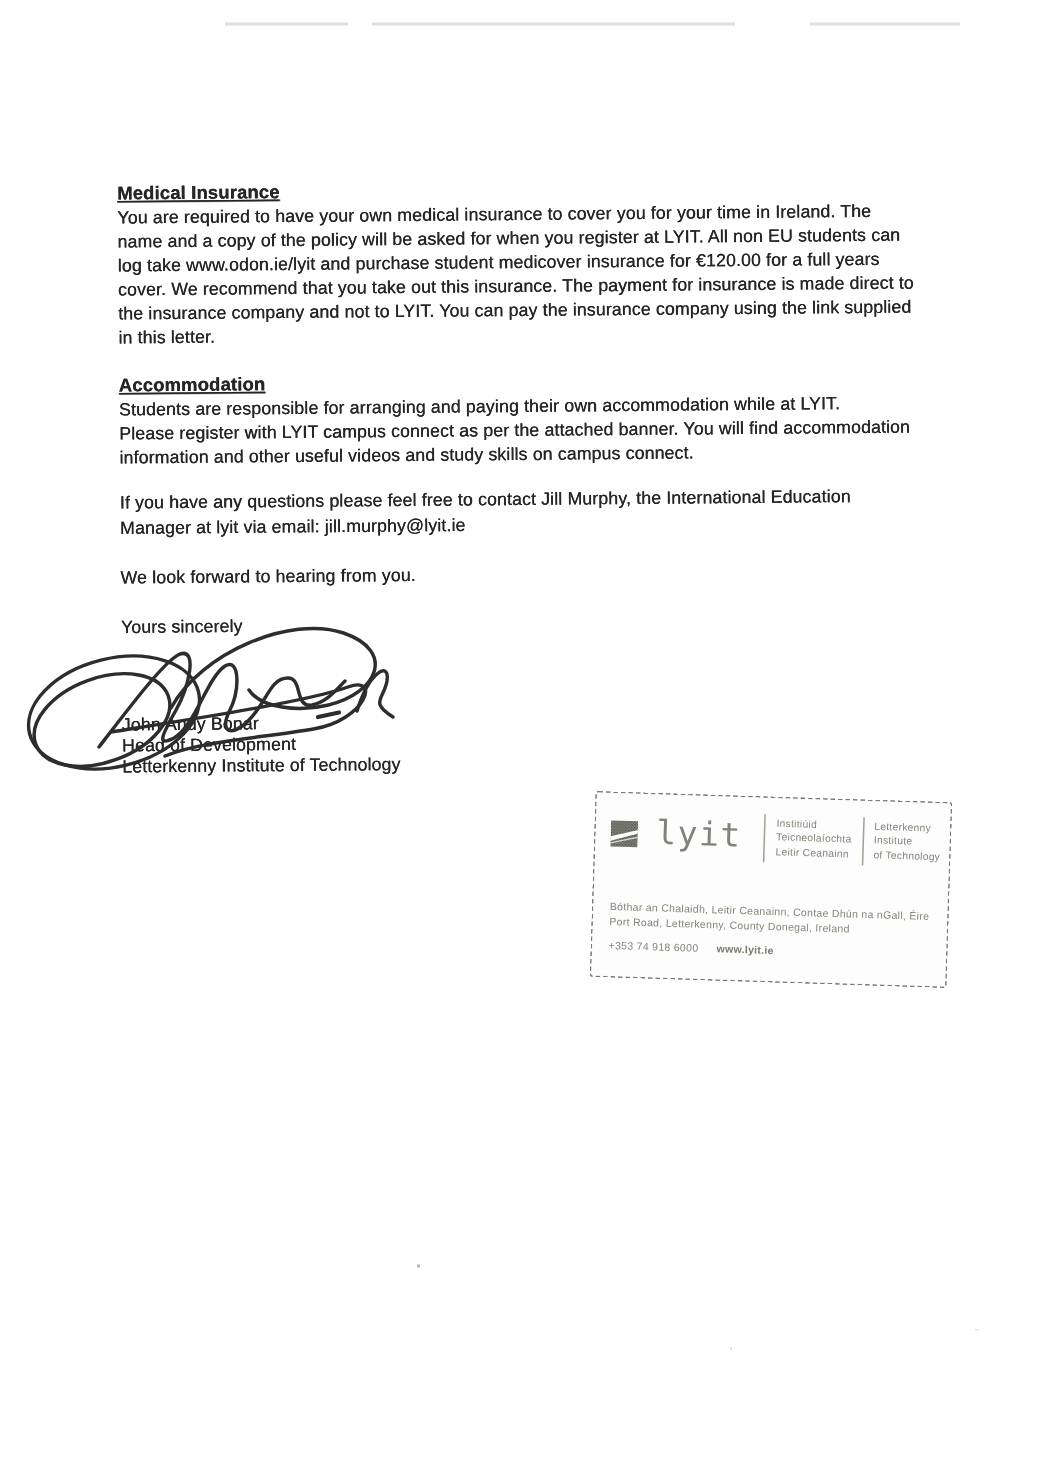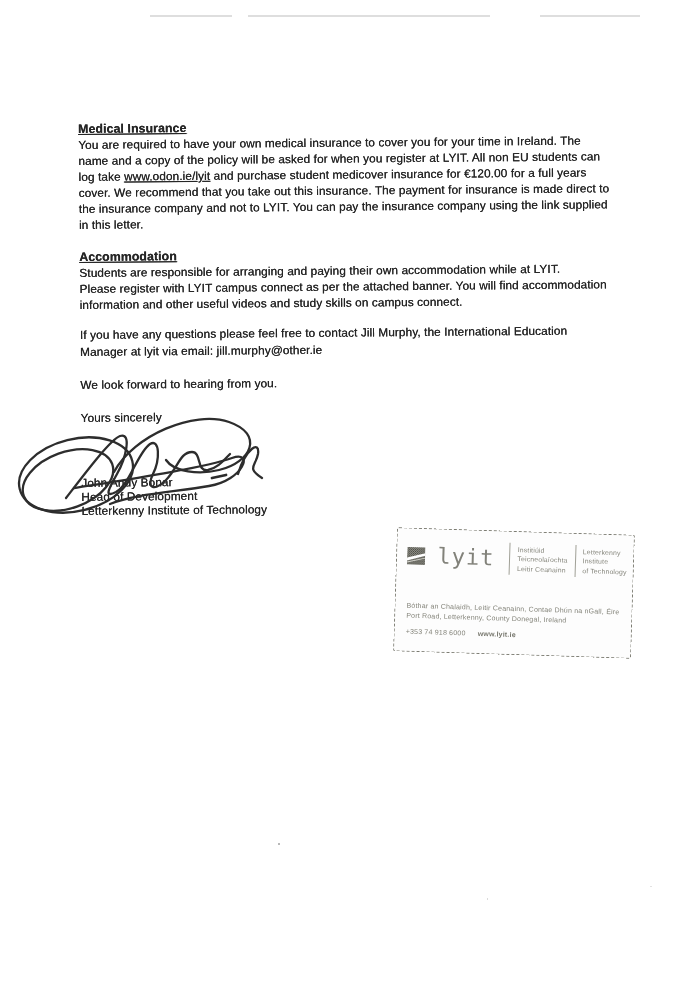--- a/index.html
+++ b/index.html
@@ -27,21 +27,21 @@
   .heading{
     font-weight:bold;text-decoration:underline;
     font-size:12.3px;line-height:15px;
   }
   .line{line-height:16px;white-space:nowrap;}
   .contact .line{line-height:17px;}
   .mt-h2{margin-top:17px;}
   .mt-contact{margin-top:14px;}
   .mt-forward{margin-top:16px;}
   .mt-vale{margin-top:17px;}
-  .u{text-decoration:underline;}
+  .u{}
   .signer{margin-top:50px;}
   .signer .line{line-height:14px;}
 
   
   .signature{position:absolute;left:14px;top:398px;width:256px;height:110px;}
 
   
   .stamp{
     position:absolute;left:395px;top:519px;width:238px;height:124px;
     border:1px dashed #7b7b71;border-radius:2px;
@@ -95,21 +95,21 @@
 
     <section>
       <div class="heading mt-h2">Accommodation</div>
       <div class="line">Students are responsible for arranging and paying their own accommodation while at LYIT.</div>
       <div class="line">Please register with LYIT campus connect as per the attached banner. You will find accommodation</div>
       <div class="line">information and other useful videos and study skills on campus connect.</div>
     </section>
 
     <section class="contact mt-contact">
       <div class="line">If you have any questions please feel free to contact Jill Murphy, the International Education</div>
-      <div class="line"><span>Manager at lyit via email: </span><span>jill.murphy@other.ie</span></div>
+      <div class="line"><span>Manager at lyit via email: </span><span>jill.murphy@lyit.ie</span></div>
     </section>
 
     <div class="line mt-forward">We look forward to hearing from you.</div>
     <div class="line mt-vale">Yours sincerely</div>
 
     <div class="signer">
       <div class="line">John Andy Bonar</div>
       <div class="line">Head of Development</div>
       <div class="line">Letterkenny Institute of Technology</div>
     </div>

